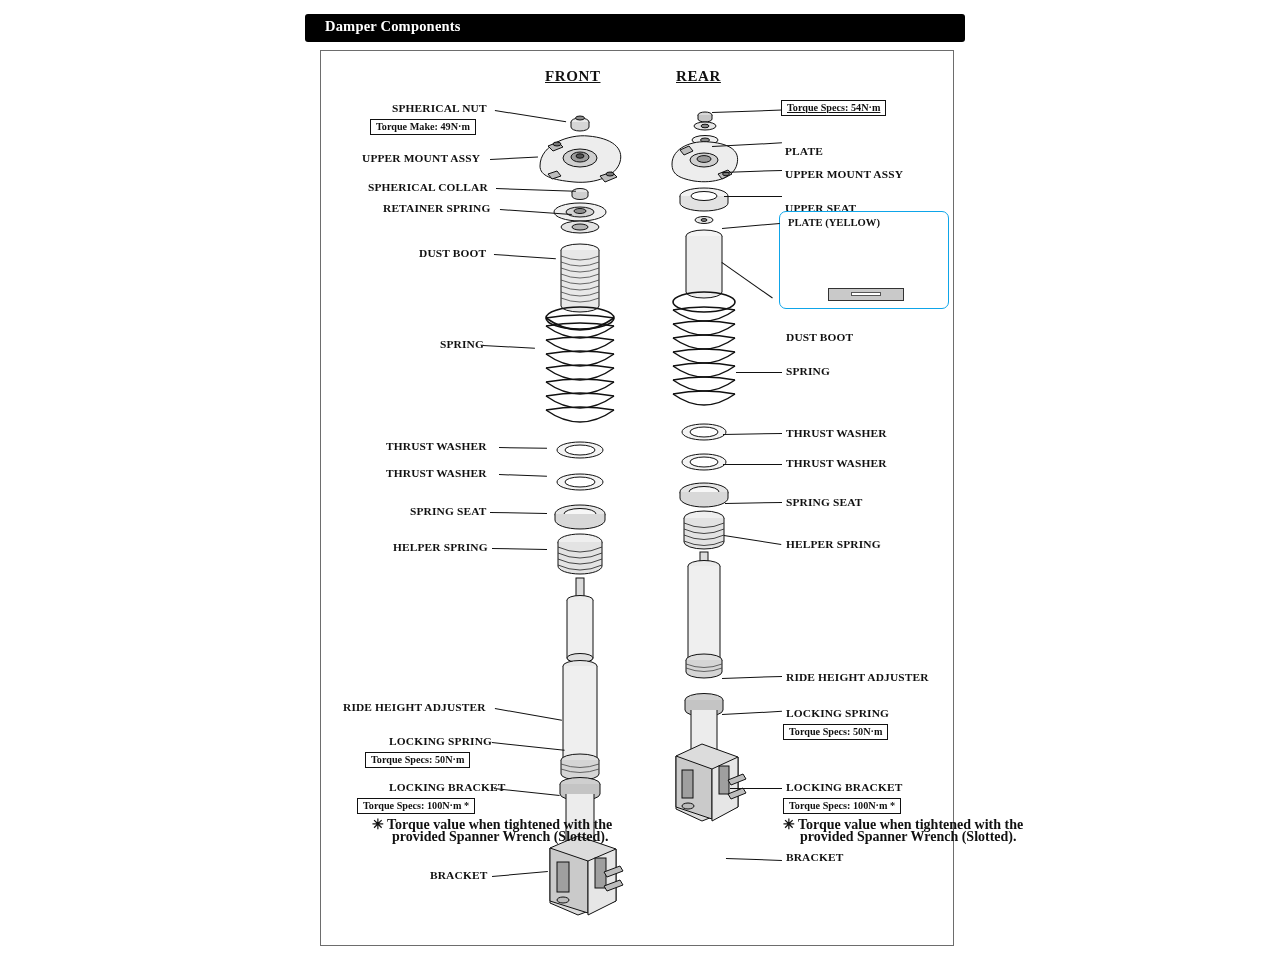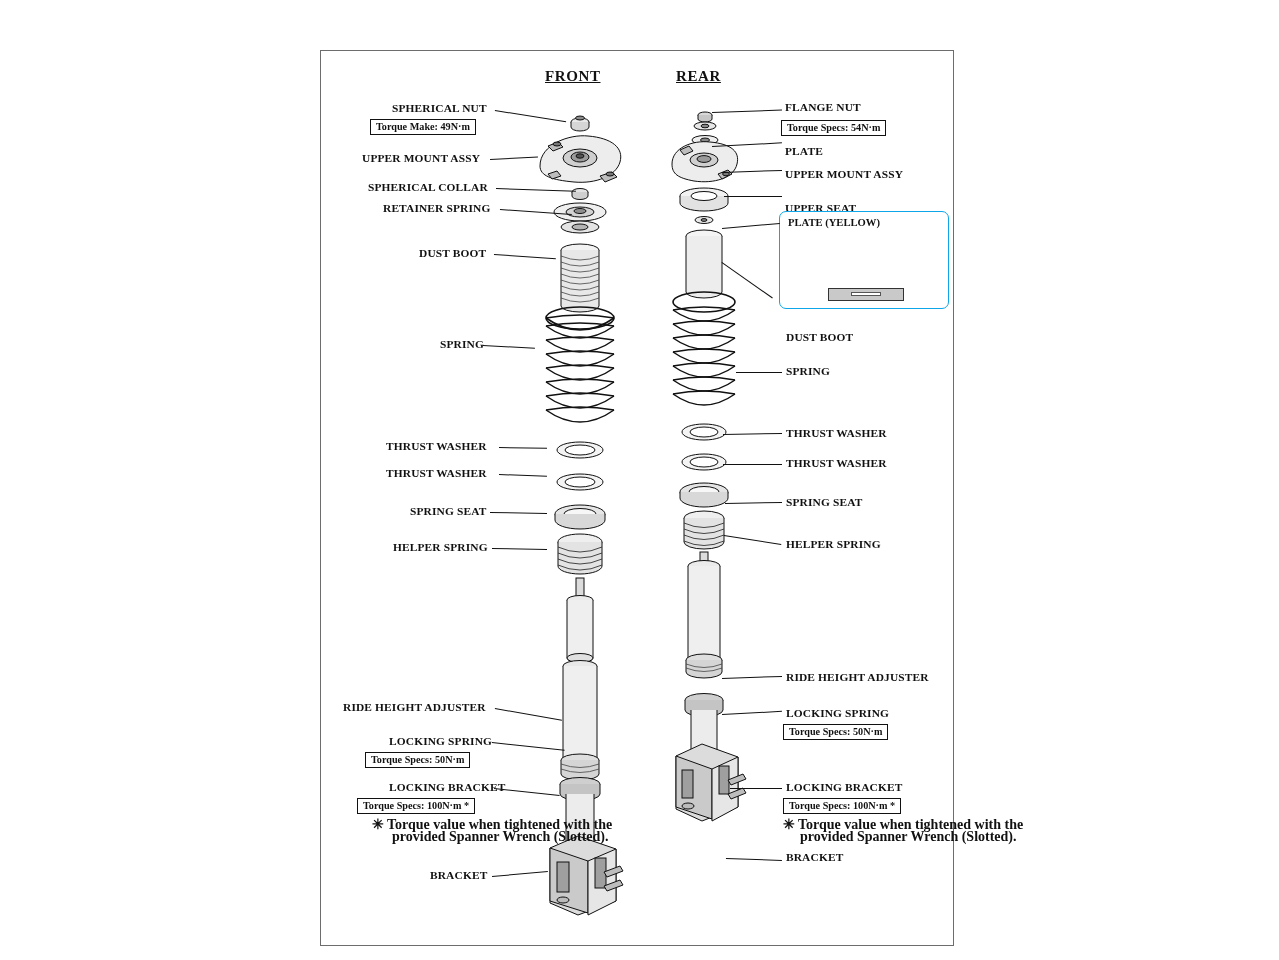--- a/index.html
+++ b/index.html
@@ -33,20 +33,23 @@
 
   
   .part{position:absolute;}
   svg{display:block;overflow:visible;}
 </style>
 </head>
 <body>
 
 <div id="page">
 
+  <div class="titlebar">
+    <div class="ttl">Damper Components</div>
+  </div>
 
   <div class="sheet"></div>
 
   <div class="colhead" style="left:545px;top:68px;">FRONT</div>
   <div class="colhead" style="left:676px;top:68px;">REAR</div>
 
   <div class="part" style="left:500px;top:100px;">
     <svg width="190" height="800" viewBox="0 0 190 800">
       <g fill="none" stroke="#111" stroke-width="1">
 
@@ -284,21 +287,21 @@
   <div class="ln" style="left:499px;top:447px;width:48px;transform:rotate(1deg);"></div>
   <div class="ln" style="left:499px;top:474px;width:48px;transform:rotate(2deg);"></div>
   <div class="ln" style="left:490px;top:512px;width:57px;transform:rotate(1deg);"></div>
   <div class="ln" style="left:492px;top:548px;width:55px;transform:rotate(1deg);"></div>
   <div class="ln" style="left:495px;top:708px;width:68px;transform:rotate(10deg);"></div>
   <div class="ln" style="left:492px;top:742px;width:73px;transform:rotate(6deg);"></div>
   <div class="ln" style="left:494px;top:788px;width:66px;transform:rotate(6deg);"></div>
   <div class="ln" style="left:492px;top:876px;width:56px;transform:rotate(-5deg);"></div>
 
   <div class="lbl" style="left:785px;top:101px;">FLANGE NUT</div>
-  <div class="torque" style="left:781px;top:120px;">Torque Specs: 54N·m</div>
+  <div class="torque" style="left:781px;top:100px;text-decoration:underline;">Torque Specs: 54N·m</div>
   <div class="lbl" style="left:785px;top:145px;">PLATE</div>
   <div class="lbl" style="left:785px;top:168px;">UPPER MOUNT ASSY</div>
   <div class="lbl" style="left:785px;top:202px;">UPPER SEAT</div>
   <div class="lbl" style="left:786px;top:331px;">DUST BOOT</div>
   <div class="lbl" style="left:786px;top:365px;">SPRING</div>
   <div class="lbl" style="left:786px;top:427px;">THRUST WASHER</div>
   <div class="lbl" style="left:786px;top:457px;">THRUST WASHER</div>
   <div class="lbl" style="left:786px;top:496px;">SPRING SEAT</div>
   <div class="lbl" style="left:786px;top:538px;">HELPER SPRING</div>
   <div class="lbl" style="left:786px;top:671px;">RIDE HEIGHT ADJUSTER</div>

